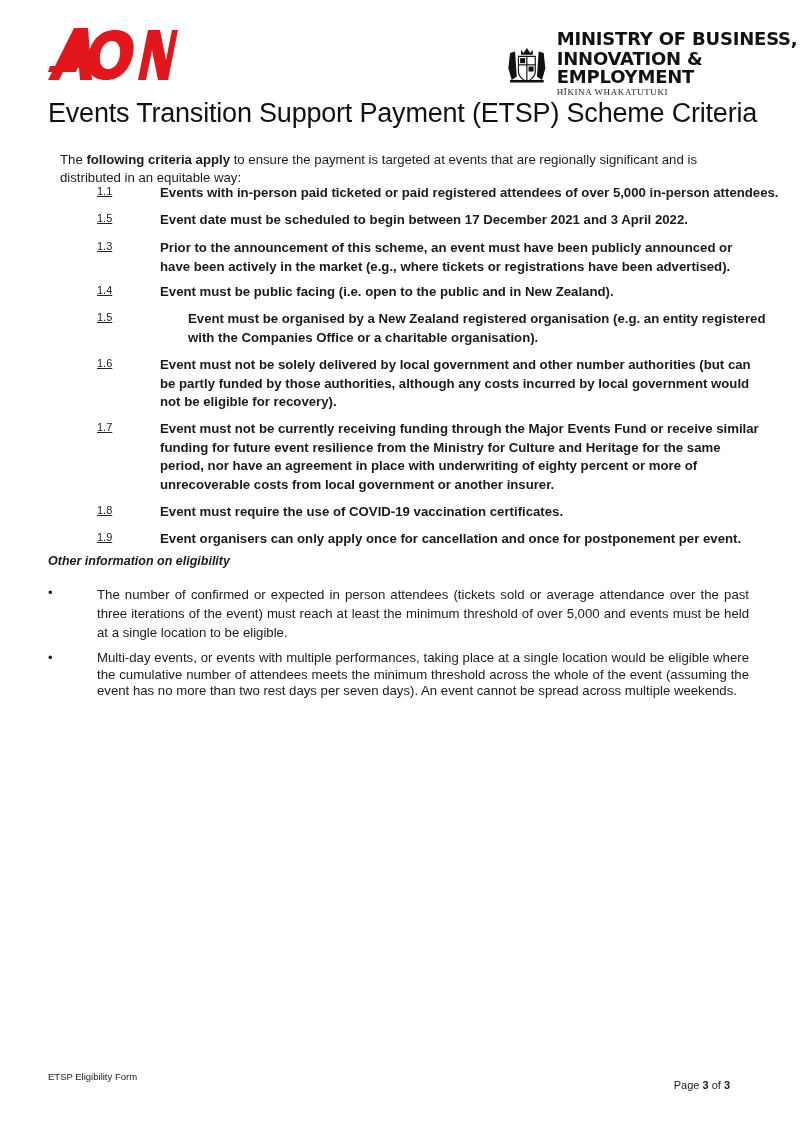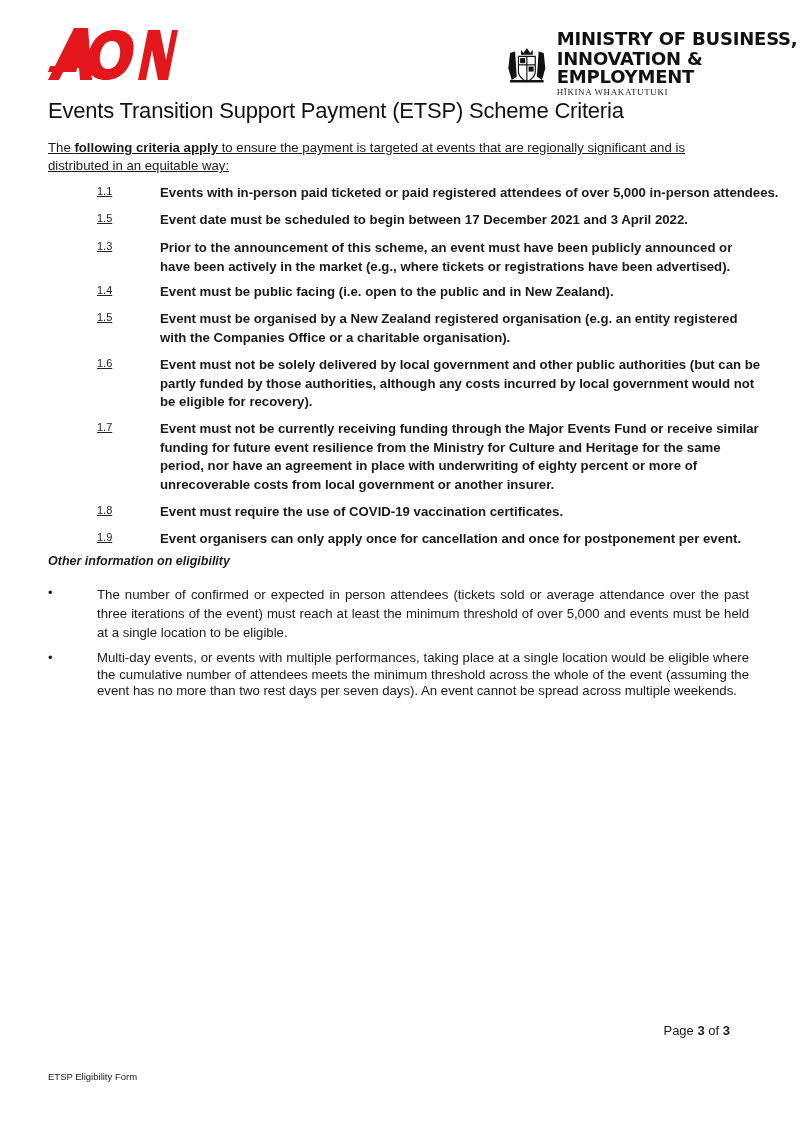--- a/index.html
+++ b/index.html
@@ -14,25 +14,25 @@
   .mbie-line1, .mbie-line2 {
     font-family: "DejaVu Sans", sans-serif; font-weight: bold; font-size: 18px;
     letter-spacing: -0.2px; color: #111; display: block; margin-bottom: 2px;
   }
   .mbie-line3 {
     font-family: Liberation Serif, serif; font-size: 9px; letter-spacing: 0.6px;
     color: #222; display: block; margin-top: 2px;
   }
   .title {
     position: absolute; left: 48px; top: 98px; margin: 0;
-    font-weight: normal; font-size: 22px; letter-spacing: -0.2px; color: #111;
+    font-weight: normal; font-size: 27px; letter-spacing: -0.2px; color: #111;
   }
   .intro {
-    position: absolute; left: 48px; top: 139px; width: 700px; margin: 0;
-    font-size: 13.2px; line-height: 18px; text-decoration: underline;
+    position: absolute; left: 48px; top: 139px; width: 700px; margin: 12px;
+    font-size: 13.2px; line-height: 18px;
   }
   .criteria { position: absolute; left: 0; top: 184px; width: 800px; }
   .crit {
     position: absolute; left: 0; width: 800px;
   }
   .crit-num {
     position: absolute; left: 97px; top: 1px; font-size: 11px; color: #222; text-decoration: underline;
   }
   .crit-text {
     position: absolute; left: 160px; width: 640px; font-size: 13.2px; line-height: 18.5px; font-weight: bold;
@@ -40,21 +40,21 @@
   .subheading {
     position: absolute; left: 48px; top: 554px; margin: 0;
     font-size: 12.5px; font-weight: bold; font-style: italic;
   }
   .bullet { position: absolute; left: 0; width: 800px; }
   .bullet-dot { position: absolute; left: 48px; top: 0; font-size: 13px; }
   .bullet-text {
     position: absolute; left: 97px; width: 652px; font-size: 13.2px; text-align: justify;
   }
   .footer-left { position: absolute; left: 48px; top: 1071px; font-size: 9.5px; }
-  .footer-right { position: absolute; right: 70px; top: 1023px; font-size: 13px; }
+  .footer-right { position: absolute; right: 70px; top: 1079px; font-size: 11px; }
   .footer-right b { font-weight: bold; }
 </style>
 </head>
 <body>
 
 <svg class="aon-logo" viewBox="0 0 130 54">
   <g fill="#e3161b">
 
     <polygon points="0,54 26,2 40,2 44,54 32,54 31,42 17,42 11,54"></polygon>
     <polygon points="21,33 30,33 29,14"></polygon>
@@ -106,25 +106,25 @@
   <div class="crit" style="top:55px;">
     <span class="crit-num">1.3</span>
     <span class="crit-text" style="width:585px;">Prior to the announcement of this scheme, an event must have been publicly announced or have been actively in the market (e.g., where tickets or registrations have been advertised).</span>
   </div>
   <div class="crit" style="top:99px;">
     <span class="crit-num">1.4</span>
     <span class="crit-text">Event must be public facing (i.e. open to the public and in New Zealand).</span>
   </div>
   <div class="crit" style="top:126px;">
     <span class="crit-num">1.5</span>
-    <span class="crit-text" style="width:590px;">Event must be organised by a New Zealand registered organisation (e.g. an entity registered with the Companies Office or a charitable organisation).</span>
+    <span class="crit-text" style="width:590px;margin-left:28px;">Event must be organised by a New Zealand registered organisation (e.g. an entity registered with the Companies Office or a charitable organisation).</span>
   </div>
   <div class="crit" style="top:172px;">
     <span class="crit-num">1.6</span>
-    <span class="crit-text" style="width:605px;">Event must not be solely delivered by local government and other public authorities (but can be partly funded by those authorities, although any costs incurred by local government would not be eligible for recovery).</span>
+    <span class="crit-text" style="width:605px;">Event must not be solely delivered by local government and other number authorities (but can be partly funded by those authorities, although any costs incurred by local government would not be eligible for recovery).</span>
   </div>
   <div class="crit" style="top:236px;">
     <span class="crit-num">1.7</span>
     <span class="crit-text" style="width:605px;">Event must not be currently receiving funding through the Major Events Fund or receive similar funding for future event resilience from the Ministry for Culture and Heritage for the same period, nor have an agreement in place with underwriting of eighty percent or more of unrecoverable costs from local government or another insurer.</span>
   </div>
   <div class="crit" style="top:319px;">
     <span class="crit-num">1.8</span>
     <span class="crit-text">Event must require the use of COVID-19 vaccination certificates.</span>
   </div>
   <div class="crit" style="top:346px;">

